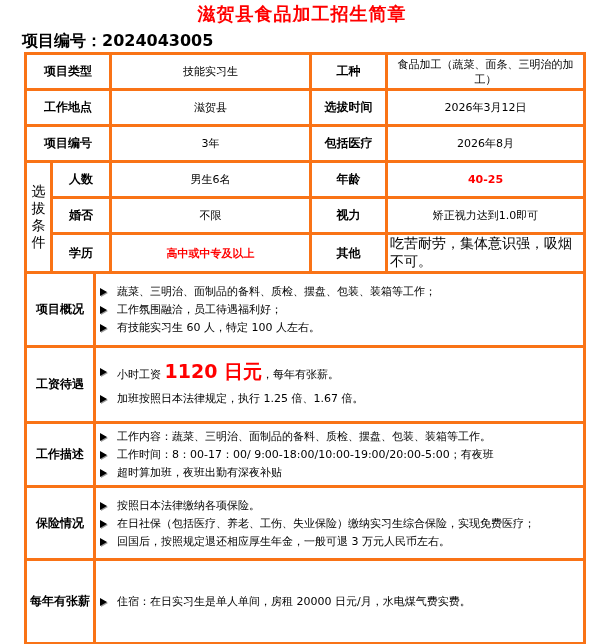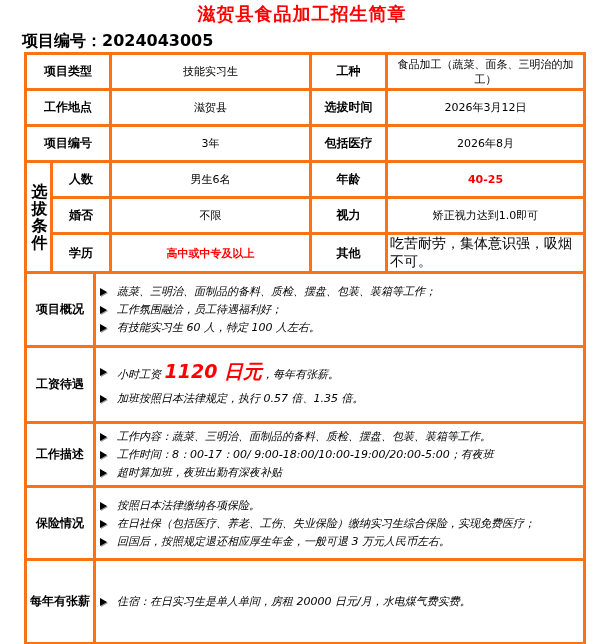--- a/index.html
+++ b/index.html
@@ -40,21 +40,21 @@
   }
   td.val {
     font-size: 11px; text-align: center;
   }
   td.val-left {
     font-size: 14px; text-align: left; padding-left: 3px;
   }
   .red { color: #ff0000; font-weight: bold; }
 
   td.vert {
-    font-size: 16px; font-weight: bold; text-align: center;
+    font-size: 14px; font-weight: normal; text-align: center;
     padding: 0;
   }
   td.vert .vtext {
     width: 14px; margin: 0 auto;
     word-break: break-all; line-height: 17px;
   }
 
   td.content {
     font-size: 11px; text-align: left;
     padding-left: 8px; padding-right: 4px;
@@ -62,21 +62,21 @@
   .bullet { display: flex; align-items: flex-start; }
   .bullet .arrow {
     flex: 0 0 auto;
     width: 0; height: 0;
     border-top: 4px solid transparent;
     border-bottom: 4px solid transparent;
     border-left: 7px solid #000000;
     margin: 5px 10px 0 2px;
     filter: drop-shadow(1px 1px 0 #9a9a9a);
   }
-  .bullet .btext { flex: 1 1 auto; line-height: 17px; font-style: italic; }
+  .bullet .btext { flex: 1 1 auto; line-height: 17px; }
 
   .gap-sm .bullet { margin: 1px 0; }
   .gap-lg .bullet { margin: 7px 0; }
 
   .salary-red { color: #ff0000; font-weight: bold; font-size: 19px; }
 </style>
 </head>
 <body>
 
 <div class="page">
@@ -156,21 +156,21 @@
 
     <tr style="height:76px">
       <td colspan="2" class="lbl">工资待遇</td>
       <td colspan="4" class="content gap-lg">
         <div class="bullet">
               <span class="arrow"></span>
               <span class="btext"><span>小时工资 </span><span class="salary-red">1120 日元</span><span>，每年有张薪。</span></span>
             </div>
         <div class="bullet">
               <span class="arrow"></span>
-              <span class="btext">加班按照日本法律规定，执行 0.57 倍、1.35 倍。</span>
+              <span class="btext">加班按照日本法律规定，执行 1.25 倍、1.67 倍。</span>
             </div>
       </td>
     </tr>
 
     <tr style="height:64px">
       <td colspan="2" class="lbl">工作描述</td>
       <td colspan="4" class="content gap-sm">
         <div class="bullet">
               <span class="arrow"></span>
               <span class="btext">工作内容：蔬菜、三明治、面制品的备料、质检、摆盘、包装、装箱等工作。</span>

